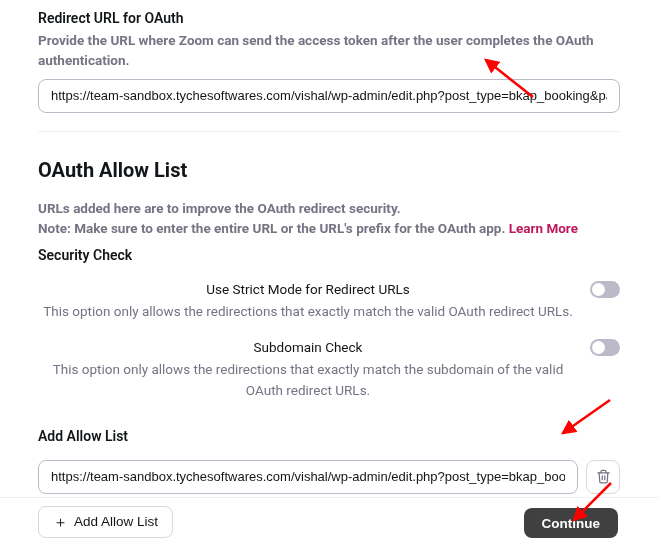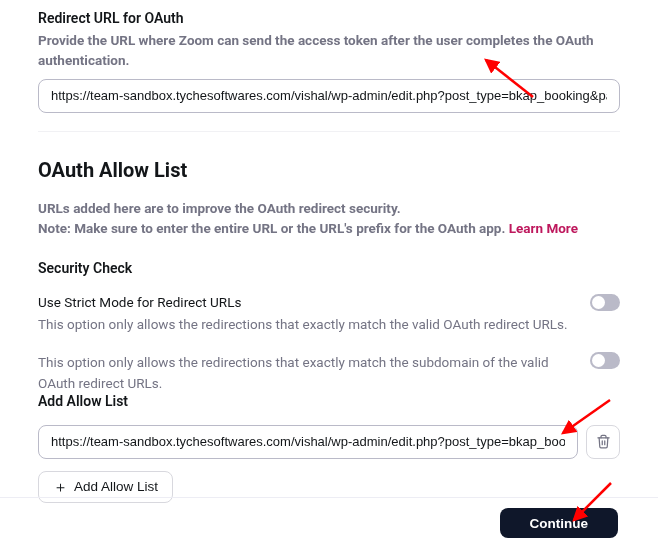--- a/index.html
+++ b/index.html
@@ -38,39 +38,39 @@
       outline: none;
     }
     .section-redirect { padding-top: 10px; padding-bottom: 14px; }
     .divider { height: 1px; background: #f1f1f4; margin: 4px 38px 16px 38px; }
     .section-title {
       font-size: 20px;
       font-weight: 700;
       color: #131619;
       margin-bottom: 16px;
     }
-    .sub-section { margin-top: 22px; }
+    .sub-section { margin-top: 9px; }
     .sub-label {
       font-size: 14px;
       font-weight: 600;
       color: #131619;
       margin-bottom: 4px;
     }
     .sub-desc {
       font-size: 13.5px;
       color: #747484;
       line-height: 1.5;
     }
     .option-row {
       display: flex;
       align-items: flex-start;
       justify-content: space-between;
       margin-top: 18px;
     }
-    .option-left { flex: 1; }
+    .option-left { flex: 1; text-align: center; }
     .option-title {
       font-size: 13.5px;
       color: #131619;
       margin-bottom: 4px;
     }
     .toggle {
       width: 30px;
       height: 17px;
       background: #babac8;
       border-radius: 10px;
@@ -81,21 +81,21 @@
     }
     .toggle-knob {
       width: 13px;
       height: 13px;
       background: #fff;
       border-radius: 50%;
       position: absolute;
       top: 2px;
       left: 2px;
     }
-    .allow-list-section { }
+    .allow-list-section { margin-top: 28px; }
     .allow-list-row {
       display: flex;
       align-items: center;
       gap: 8px;
       margin-top: 16px;
     }
     .allow-list-row .input-text { flex: 1; }
     .icon-btn {
       width: 34px;
       height: 34px;
@@ -127,26 +127,26 @@
       position: absolute;
       bottom: 8px;
       left: 0;
       right: 0;
       border-top: 1px solid #ededf4;
       padding: 10px 40px;
       display: flex;
       justify-content: flex-end;
     }
     .continue-btn {
-      background: #0f172a;
+      background: #404040;
       color: #fff;
       border: none;
       border-radius: 8px;
       height: 30px;
-      padding: 0 30px;
+      padding: 0 18px;
       font-size: 13.5px;
       font-weight: 600;
       cursor: pointer;
     }
     
     .arrow { position: absolute; pointer-events: none; }
   </style>
 </head>
 <body>
 
@@ -174,20 +174,21 @@
       <div class="option-title">Use Strict Mode for Redirect URLs</div>
       <div class="sub-desc">This option only allows the redirections that exactly match the valid OAuth redirect URLs.</div>
     </div>
     <div class="toggle">
       <div class="toggle-knob"></div>
     </div>
   </div>
 
   <div class="option-row">
     <div class="option-left">
+      <div class="option-title">Subdomain Check</div>
       <div class="sub-desc">This option only allows the redirections that exactly match the subdomain of the valid OAuth redirect URLs.</div>
     </div>
     <div class="toggle">
       <div class="toggle-knob"></div>
     </div>
   </div>
 
   <div class="allow-list-section">
     <div class="sub-label">Add Allow List</div>
     <div class="allow-list-row">

